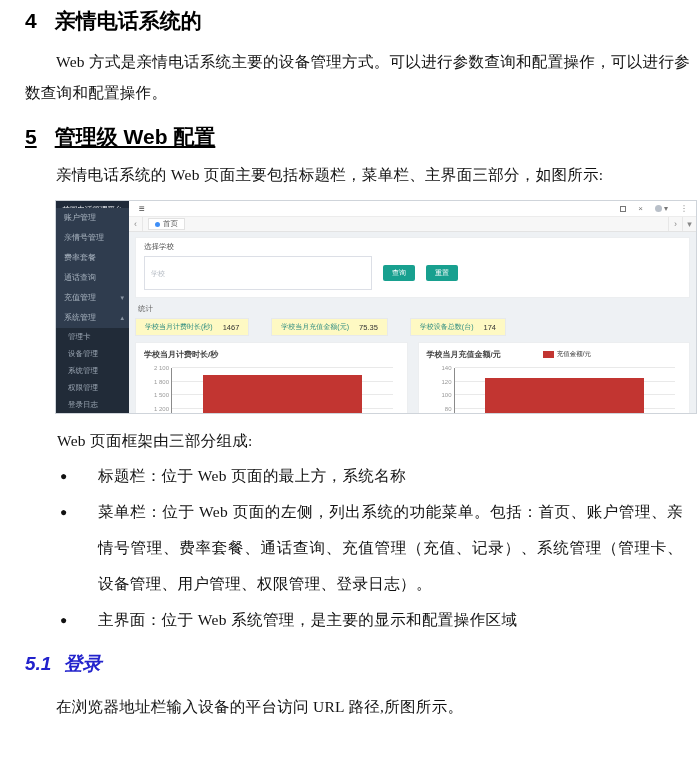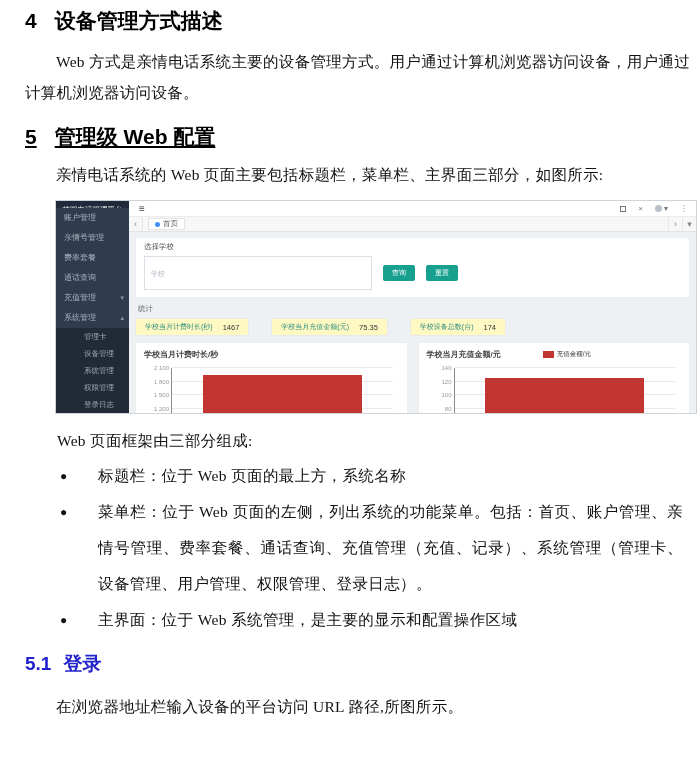--- a/index.html
+++ b/index.html
@@ -2,42 +2,42 @@
 <html><head>
 <meta charset="utf-8">
 <style>
   html,body{margin:0;padding:0;background:#fff;width:700px;height:761px;overflow:hidden;}
   body{font-family:"Liberation Serif",serif;color:#111;}
 
   
   .doc{padding-top:8px;}
   h1.sec{font-family:"Liberation Sans",sans-serif;font-weight:bold;font-size:21px;line-height:26px;margin:0 0 0 25px;color:#000;}
   h1.sec .h-num{margin-right:18px;}
-  h2.sec{font-family:"Liberation Sans",sans-serif;font-weight:bold;font-size:19px;line-height:24px;margin:14px 0 0 25px;color:#2222cc;}
+  h2.sec{font-family:"Liberation Sans",sans-serif;font-weight:bold;font-size:19px;line-height:24px;margin:14px 0 0 25px;color:#2222cc;font-style:italic;}
   h2.sec .h-num{margin-right:12px;}
   p.body{font-size:15.5px;line-height:31px;margin:12px 10px 0 25px;text-align:justify;letter-spacing:.3px;}
   p.body.indent{text-indent:31px;}
   p.intro{font-size:15.5px;line-height:30px;margin:12px 0 0 57px;letter-spacing:.3px;}
   .bullets{margin:2px 0 0 0;}
   .bullet{display:flex;font-size:15.5px;line-height:36px;letter-spacing:.4px;}
   .bullet .dot{width:38px;padding-left:60px;flex:none;font-size:12px;}
   .bullet .btext{width:585px;text-align:justify;}
   p.last{font-size:15.5px;line-height:30px;margin:16px 0 0 25px;letter-spacing:.3px;}
 
   
   .figure{position:relative;width:642px;height:214px;margin:10px 0 0 55px;border:1px solid #cfd4da;background:#fff;
           font-family:"Liberation Sans",sans-serif;box-sizing:border-box;display:flex;}
   .figure *{box-sizing:border-box;}
 
   .sb{width:73px;flex:none;background:#2f3c4e;display:flex;flex-direction:column;}
   .sb-title{height:18px;line-height:18px;background:#1f2a3a;color:#eef1f6;font-size:7.5px;text-align:center;white-space:nowrap;overflow:hidden;}
   .sb-item{height:20px;line-height:20px;padding:0 5px 0 8px;font-size:8px;color:#a9b4c0;display:flex;justify-content:space-between;white-space:nowrap;overflow:hidden;cursor:default;}
   .sb-item .chev{color:#8a95a3;font-size:7px;}
   .sb-sub{background:#212b38;}
-  .sb-subitem{height:17px;line-height:17px;padding-left:28px;font-size:7.5px;color:#9aa5b2;white-space:nowrap;overflow:hidden;}
+  .sb-subitem{height:17px;line-height:17px;padding-left:12px;font-size:7.5px;color:#9aa5b2;white-space:nowrap;overflow:hidden;}
 
   .main{flex:1;display:flex;flex-direction:column;min-width:0;}
   .topbar{height:16px;background:#fff;border-bottom:1px solid #ececec;display:flex;align-items:center;padding:0 8px 0 10px;color:#5a5a5a;}
   .fold{font-size:10px;line-height:10px;color:#444;}
   .topbar .spacer{flex:1;}
   .tb-ic{margin-left:12px;font-size:8px;color:#777;display:inline-flex;align-items:center;}
   .ic-square{width:6px;height:6px;border:1px solid #777;display:inline-block;}
   .ic-avatar{width:7px;height:7px;border-radius:50%;background:#b9c0c9;display:inline-block;margin-right:2px;}
 
   .tabbar{height:15px;background:#f7f7f7;border-bottom:1px solid #e3e3e3;display:flex;align-items:center;color:#666;}
@@ -73,24 +73,24 @@
   .tick{position:absolute;right:100%;margin-right:3px;transform:translateY(50%);font-size:6px;color:#9a9a9a;white-space:nowrap;}
   .bar{position:absolute;bottom:0;left:14%;width:72%;}
   .xlabel{text-align:center;font-size:6px;color:#909090;margin:3px 0 0 27px;}
 </style>
 </head>
 <body>
 
 <div class="doc">
 
   <h1 class="sec">
-    <span class="h-num">4</span><span>设备管理方式描述</span>
+    <span class="h-num">4</span><span>亲情电话系统的</span>
   </h1>
 
-  <p class="body indent">Web 方式是亲情电话系统主要的设备管理方式。用户通过计算机浏览器访问设备，用户通过计算机浏览器访问设备。</p>
+  <p class="body indent">Web 方式是亲情电话系统主要的设备管理方式。可以进行参数查询和配置操作，可以进行参数查询和配置操作。</p>
 
   <h1 class="sec" style="margin-top:16px;text-decoration:underline;">
     <span class="h-num">5</span><span>管理级 Web 配置</span>
   </h1>
 
   <p class="body indent" style="margin-top:9px;">亲情电话系统的 Web 页面主要包括标题栏，菜单栏、主界面三部分，如图所示:</p>
 
   <div class="figure">
 
     <aside class="sb">

